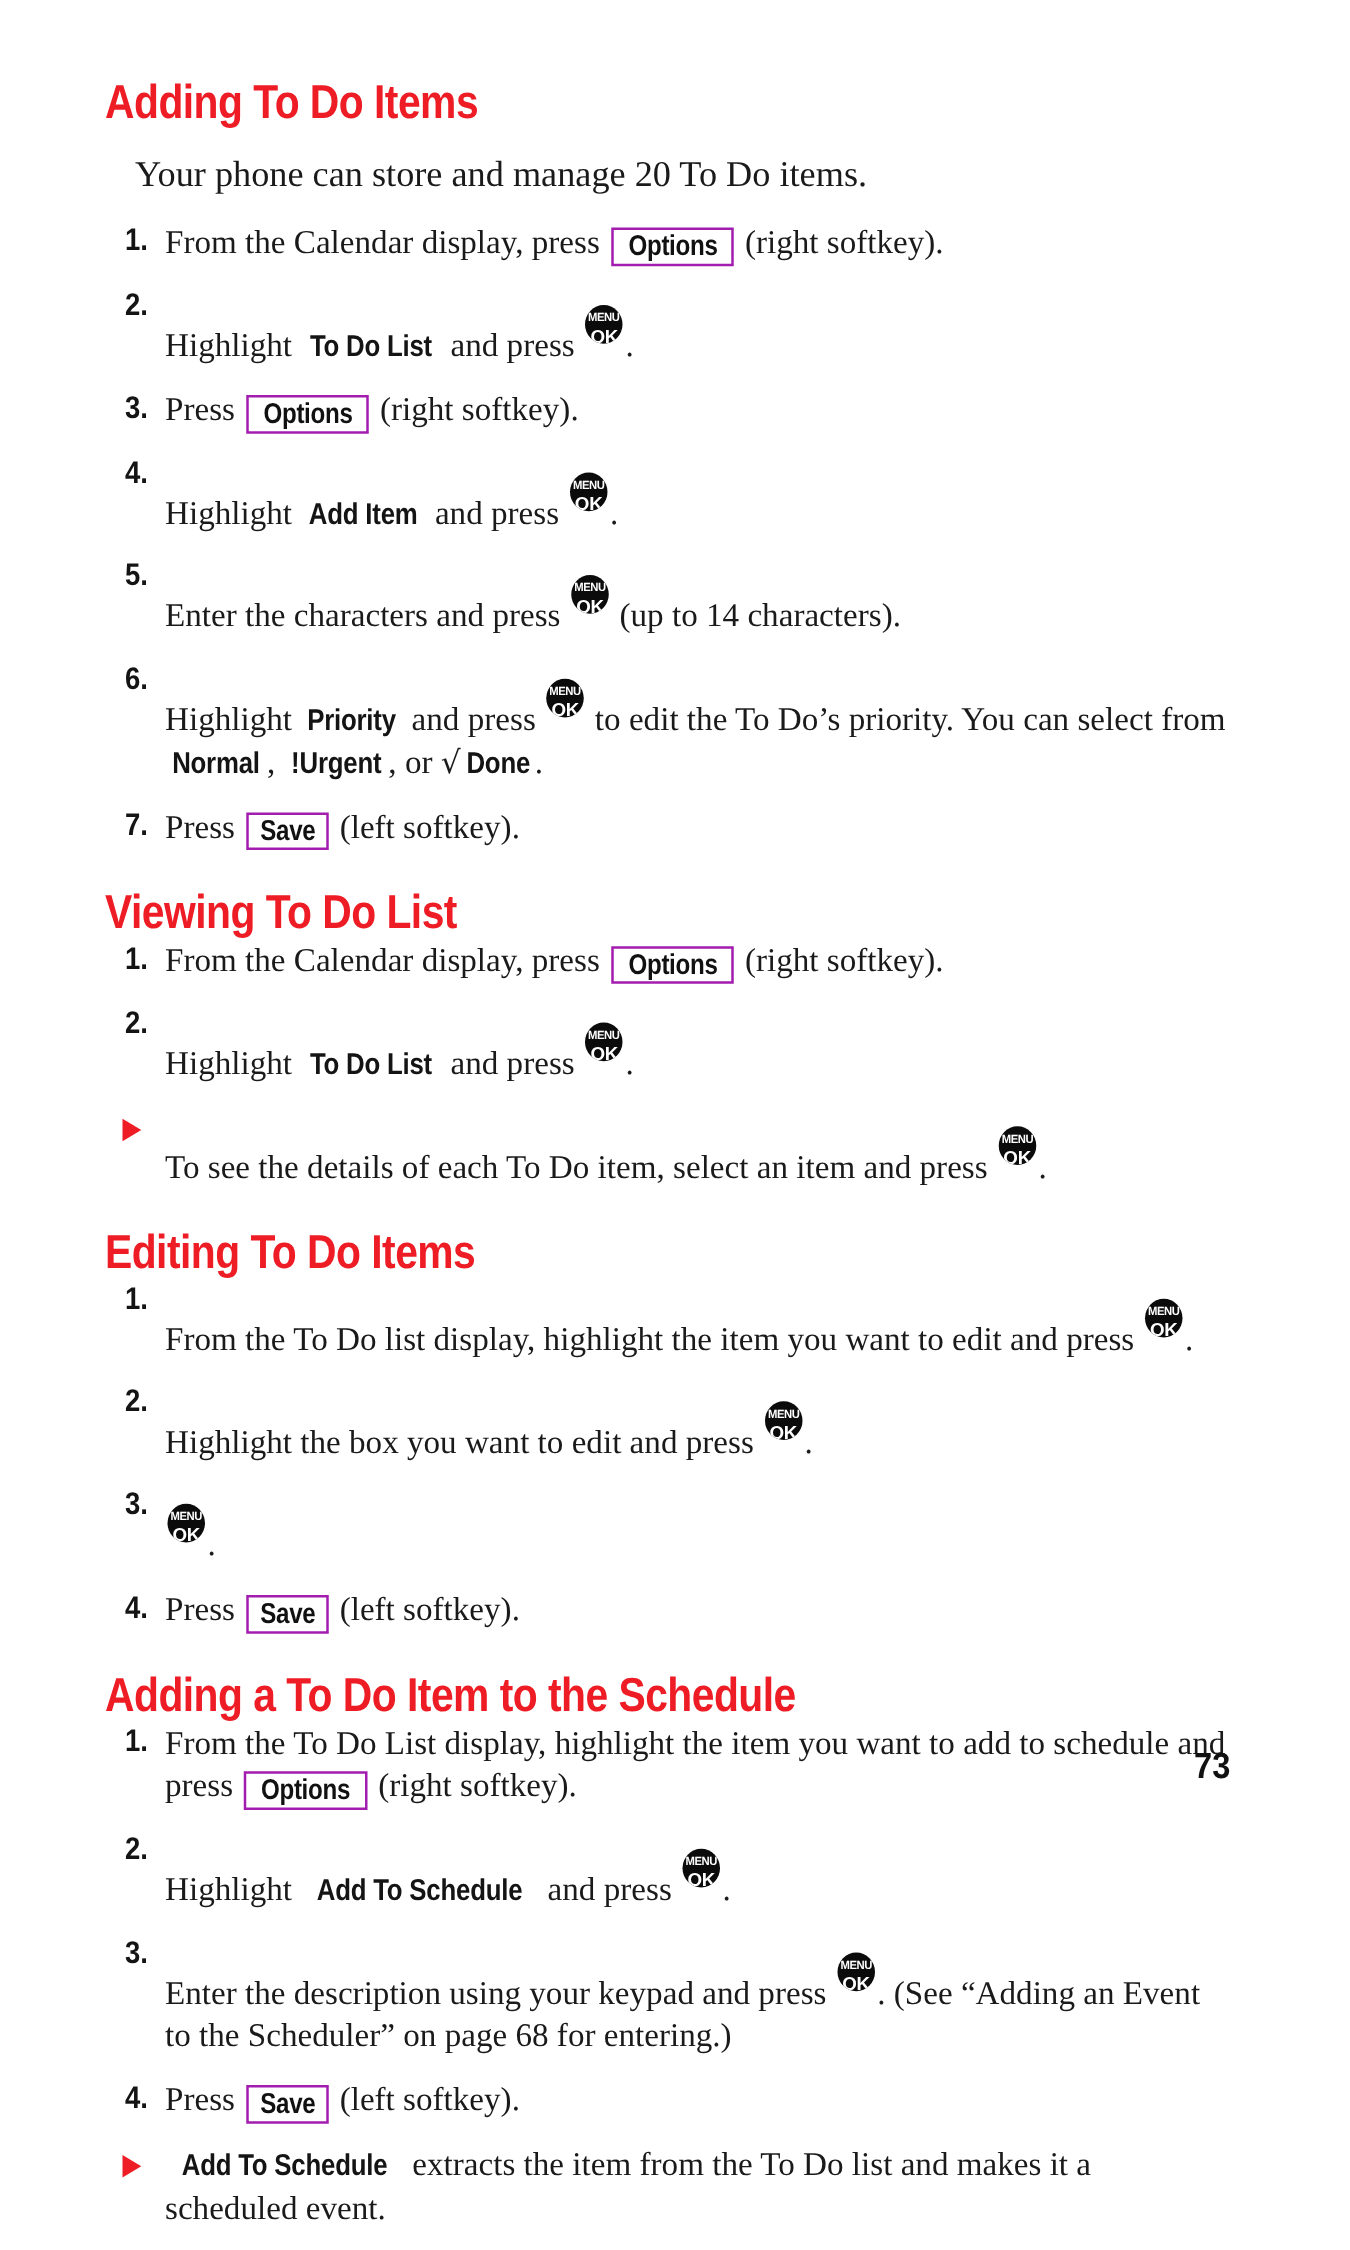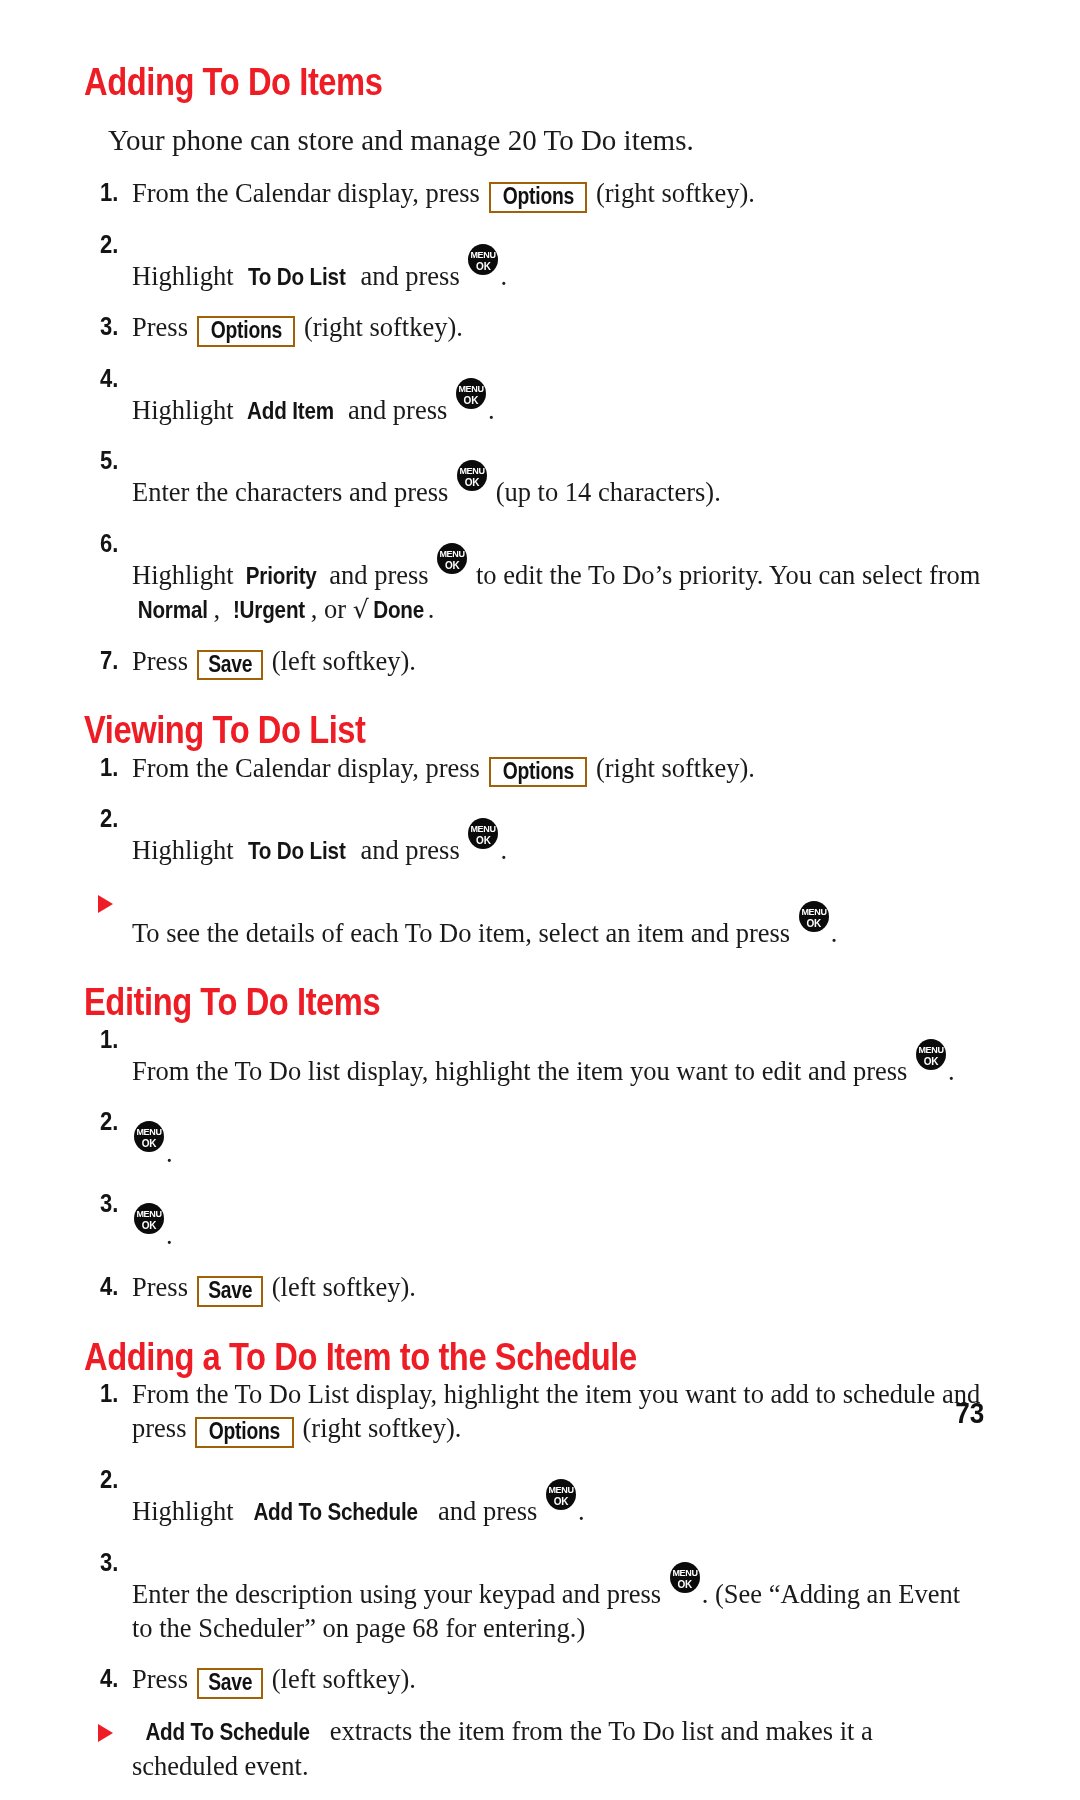--- a/index.html
+++ b/index.html
@@ -104,21 +104,21 @@
     display: inline-block;
     transform-origin: center;
     letter-spacing: -0.2px;
     color: #141414;
     vertical-align: baseline;
   }
   .softkey {
     font-family: "Liberation Sans", "DejaVu Sans", sans-serif;
     font-weight: bold;
     font-size: 23px;
-    border: 2px solid #a16207;
+    border: 2px solid #a21caf;
     padding: 0 5px 1px 5px;
     display: inline-block;
     line-height: 1.12;
     margin: 0 2px;
     color: #111;
     transform: translateY(2px);
     letter-spacing: -0.3px;
   }
   .softkey span { display: inline-block; transform: scaleX(0.84); transform-origin: center; }
 
@@ -136,21 +136,21 @@
   }
   .menuok .mk-top, .menuok .mk-bot {
     position: absolute;
     left: 0; right: 0;
     text-align: center;
     font-family: "Liberation Sans", "DejaVu Sans", sans-serif;
     font-weight: bold;
     color: #fff;
   }
   .menuok .mk-top { top: 5px;  font-size: 9.5px; letter-spacing: -0.4px; transform: scaleX(0.95); }
-  .menuok .mk-bot { top: 16px; font-size: 10px;  letter-spacing: -0.2px; }
+  .menuok .mk-bot { top: 16px; font-size: 15px;  letter-spacing: -0.2px; }
 
   .rad { font-family: "DejaVu Serif", serif; font-size: 25px; }
 
   
   .folio {
     position: absolute;
     right: 96px;
     bottom: 78px;
     font-family: "Liberation Sans", "DejaVu Sans", sans-serif;
     font-weight: bold;
@@ -185,21 +185,21 @@
         <li class="step"><span class="num">1.</span><span>From the Calendar display, press </span><span class="softkey"><span>Options</span></span><span> (right softkey).</span></li>
         <li class="step"><span class="num">2.</span><span>Highlight </span><span class="ui">To Do List</span><span> and press </span><span class="menuok"><span class="mk-top">MENU</span><span class="mk-bot">OK</span></span><span>.</span></li>
         <li class="bullet"><span class="tri"></span><span>To see the details of each To Do item, select an item and press </span><span class="menuok"><span class="mk-top">MENU</span><span class="mk-bot">OK</span></span><span>.</span></li>
       </ol>
   </section>
 
   <section class="sec-gap">
     <h2 class="section-heading">Editing To Do Items</h2>
     <ol class="steps">
         <li class="step"><span class="num">1.</span><span>From the To Do list display, highlight the item you want to edit and press </span><span class="menuok"><span class="mk-top">MENU</span><span class="mk-bot">OK</span></span><span>.</span></li>
-        <li class="step"><span class="num">2.</span><span class="menuok"><span class="mk-top">MENU</span><span class="mk-bot">OK</span></span><span>.</span></li>
+        <li class="step"><span class="num">2.</span><span>Highlight the box you want to edit and press </span><span class="menuok"><span class="mk-top">MENU</span><span class="mk-bot">OK</span></span><span>.</span></li>
         <li class="step"><span class="num">3.</span><span class="menuok"><span class="mk-top">MENU</span><span class="mk-bot">OK</span></span><span>.</span></li>
         <li class="step"><span class="num">4.</span><span>Press </span><span class="softkey"><span>Save</span></span><span> (left softkey).</span></li>
       </ol>
   </section>
 
   <section class="sec-gap">
     <h2 class="section-heading">Adding a To Do Item to the Schedule</h2>
     <ol class="steps">
         <li class="step"><span class="num">1.</span><span>From the To Do List display, highlight the item you want to add to schedule and press </span><span class="softkey"><span>Options</span></span><span> (right softkey).</span></li>
         <li class="step"><span class="num">2.</span><span>Highlight </span><span class="ui">Add To Schedule</span><span> and press </span><span class="menuok"><span class="mk-top">MENU</span><span class="mk-bot">OK</span></span><span>.</span></li>

